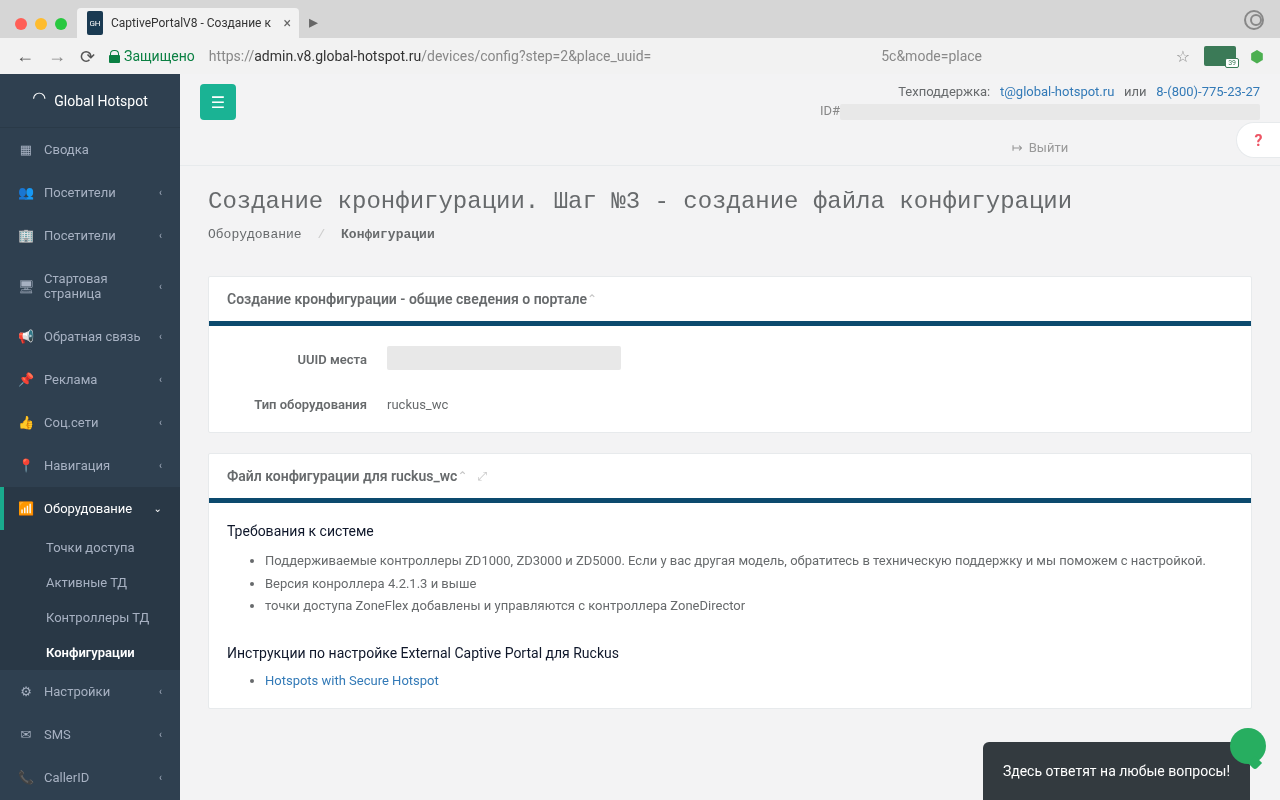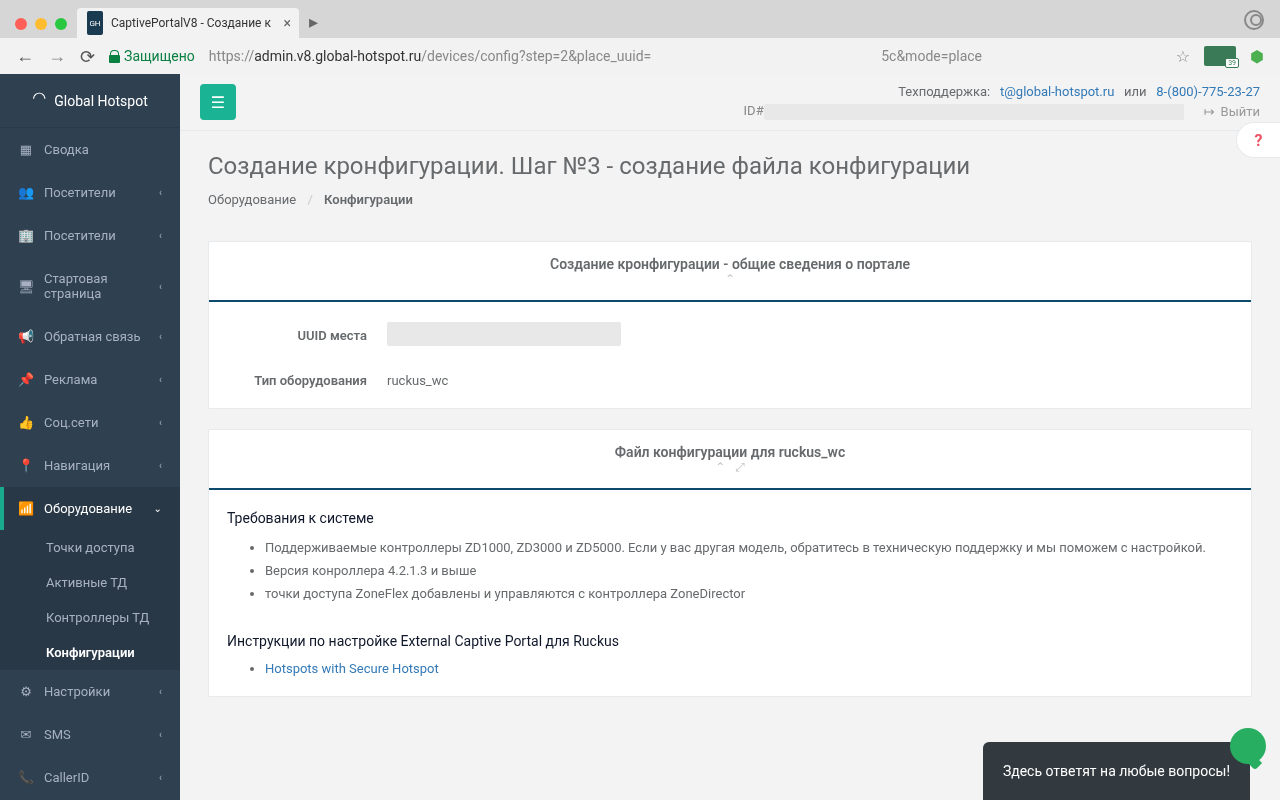--- a/index.html
+++ b/index.html
@@ -47,37 +47,37 @@
 .sub-item { padding: 10px 18px 10px 46px; font-size: 13px; color: #a7b1c2; cursor: pointer; }
 .sub-item.active { color: #fff; font-weight: 600; }
 
 .main { flex: 1; display: flex; flex-direction: column; overflow: hidden; }
 .topbar { background: #f3f3f4; padding: 10px 20px; display: flex; align-items: flex-start; justify-content: space-between; border-bottom: 1px solid #e7eaec; }
 .hamburger { background: #1ab394; color: #fff; width: 36px; height: 36px; border: none; border-radius: 4px; font-size: 16px; cursor: pointer; display: flex; align-items: center; justify-content: center; }
 .top-right { text-align: right; font-size: 13px; color: #676a6c; }
 .top-support { margin-bottom: 4px; }
 .top-support a { color: #337ab7; text-decoration: none; }
 .top-support .phone { color: #337ab7; }
-.id-logout { display: flex; align-items: center; justify-content: center; gap: 20px; }
+.id-logout { display: flex; align-items: center; justify-content: center; gap: 20px; flex-direction: column; }
 .id-label { color: #888; }
 .id-redact { display: inline-block; width: 420px; height: 16px; background: #e8e8e8; vertical-align: middle; border-radius: 2px; }
 .logout { color: #999; cursor: pointer; display: flex; align-items: center; gap: 6px; }
 
 .help-btn { position: absolute; right: 0; top: 122px; width: 44px; height: 36px; background: #fff; border: 1px solid #e7eaec; border-right: none; border-radius: 20px 0 0 20px; display: flex; align-items: center; justify-content: center; color: #ed5565; font-weight: bold; font-size: 16px; cursor: pointer; z-index: 10; }
 
 .content { flex: 1; overflow-y: auto; padding: 0; }
-.page-header { padding: 20px 28px 14px 28px; }
+.page-header { padding: 20px 28px 14px 28px; font-family: Liberation Mono, monospace; }
 .page-title { font-size: 24px; font-weight: 400; color: #676a6c; line-height: 1.3; margin-bottom: 10px; }
 .breadcrumb { font-size: 13px; color: #676a6c; }
 .breadcrumb a { color: #676a6c; text-decoration: none; }
 .breadcrumb .sep { color: #ccc; margin: 0 8px; }
 .breadcrumb .current { font-weight: 600; }
 
 .panel { background: #fff; margin: 20px 28px; border: 1px solid #e7eaec; border-radius: 2px; }
-.panel-header { padding: 14px 18px; border-bottom: 2px solid #0c4a6e; display: flex; justify-content: flex-start; align-items: center; flex-direction: column; }
+.panel-header { padding: 14px 18px; border-bottom: 5px solid #0c4a6e; display: flex; justify-content: flex-start; align-items: center; }
 .panel-title { font-size: 14px; font-weight: 600; color: #676a6c; }
 .panel-tools { display: flex; gap: 10px; color: #c4c4c4; font-size: 12px; }
 .panel-tools span { cursor: pointer; }
 .panel-body { padding: 20px 18px; }
 
 .form-row { display: flex; align-items: center; margin-bottom: 24px; }
 .form-row:last-child { margin-bottom: 0; }
 .form-label { width: 160px; text-align: right; padding-right: 20px; font-weight: 600; font-size: 13px; color: #676a6c; }
 .form-value { font-size: 13px; color: #676a6c; }
 .redacted { display: inline-block; width: 260px; height: 24px; background: #e8e8e8; border-radius: 2px; }

